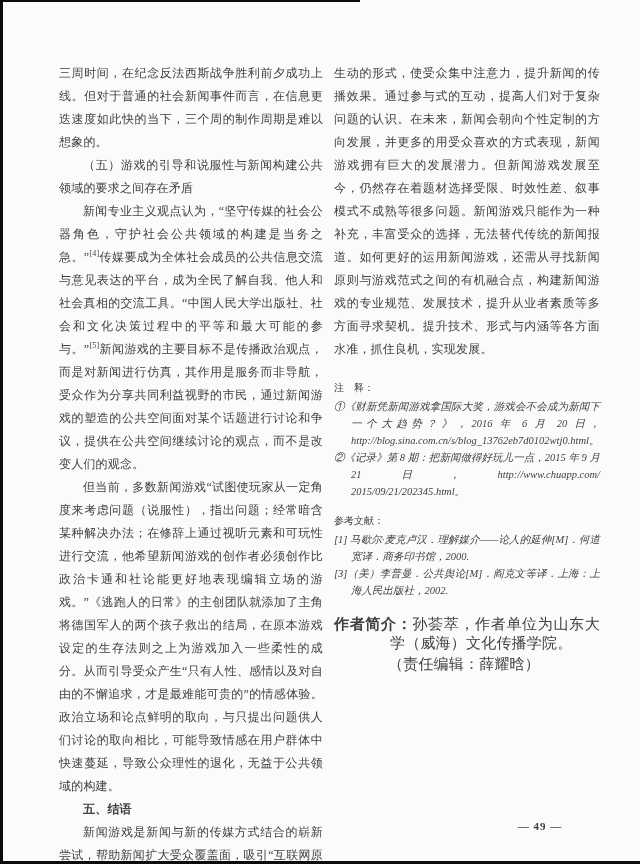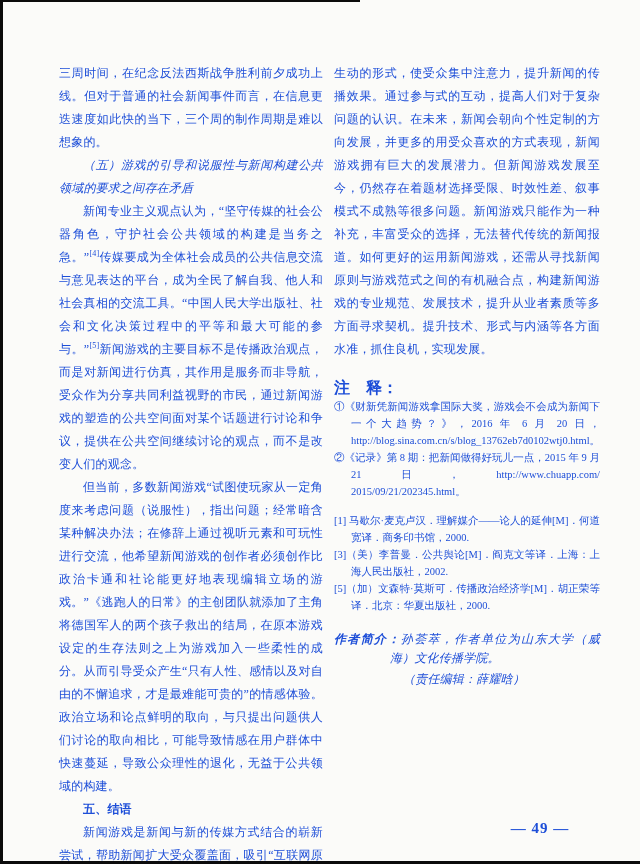--- a/index.html
+++ b/index.html
@@ -3,63 +3,64 @@
 <meta charset="utf-8">
 <style>
   html,body{margin:0;padding:0;background:#cfcfcf;}
   .page{
     position:relative;
     width:640px;height:864px;
     margin:0 auto;
     background:#fbfbf9;
     overflow:hidden;
     font-family:"Liberation Serif","DejaVu Serif",serif;
-    color:#1d4ed8;
+    color:#404040;
   }
   .scan-edge{position:absolute;background:#0b0b0b;}
   .edge-left{left:0;top:0;width:3px;height:864px;}
   .edge-bottom{left:0;bottom:0;width:640px;height:3px;}
   .edge-top{left:0;top:0;width:360px;height:2px;}
 
   .col{
     position:absolute;top:62px;
     font-size:12px;line-height:23px;
     text-align:justify;text-justify:inter-ideograph;
     letter-spacing:0.2px;
   }
   .col-left{left:59px;width:264px;}
   .col-right{left:334px;width:266px;}
 
   .col p{margin:0;}
   .para{text-indent:2em;}
   .no-indent{text-indent:0;}
-  .kai-heading{font-style:italic;text-indent:2em;}
+  .kai-heading{text-indent:2em;}
   .bold-heading{font-weight:bold;text-indent:2em;}
   sup{font-size:8px;line-height:0;vertical-align:super;}
 
   .small-section{font-size:10.5px;line-height:17px;letter-spacing:0;}
   .notes-section{margin-top:18px;}
   .refs-section{margin-top:12px;}
   .section-heading{
-    font-weight:bold;font-style:normal;
-    font-size:16px;text-indent:0;margin-bottom:2px !important;
+    font-weight:normal;font-style:normal;
+    font-size:10px;text-indent:0;margin-bottom:2px !important;
   }
   .hang{
     padding-left:17px;text-indent:-17px;
+    font-style:italic;
   }
 
-  .author-section{margin-top:16px;font-size:12px;line-height:19px;font-style:italic;}
+  .author-section{margin-top:16px;font-size:15px;line-height:19px;}
   .author-line1{padding-left:56px;text-indent:-56px;}
   .author-label{font-weight:bold;}
   .author-line2{padding-left:56px;text-indent:0;}
   .editor-line{text-align:center;padding-right:6px;margin-top:2px !important;text-indent:0;}
 
   .page-number{
     position:absolute;top:820px;left:470px;width:140px;
-    text-align:center;font-weight:bold;font-size:15px;
+    text-align:center;font-weight:bold;font-size:11px;
     letter-spacing:1px;
   }
 </style>
 </head>
 <body>
 
 <div class="page">
 
   <div class="scan-edge edge-left"></div>
   <div class="scan-edge edge-bottom"></div>
@@ -77,23 +78,23 @@
   <div class="col col-right">
     <p class="para no-indent">生动的形式，使受众集中注意力，提升新闻的传播效果。通过参与式的互动，提高人们对于复杂问题的认识。在未来，新闻会朝向个性定制的方向发展，并更多的用受众喜欢的方式表现，新闻游戏拥有巨大的发展潜力。但新闻游戏发展至今，仍然存在着题材选择受限、时效性差、叙事模式不成熟等很多问题。新闻游戏只能作为一种补充，丰富受众的选择，无法替代传统的新闻报道。如何更好的运用新闻游戏，还需从寻找新闻原则与游戏范式之间的有机融合点，构建新闻游戏的专业规范、发展技术，提升从业者素质等多方面寻求契机。提升技术、形式与内涵等各方面水准，抓住良机，实现发展。</p>
 
     <div class="small-section notes-section">
       <p class="section-heading">注　释：</p>
       <p class="hang">①《财新凭新闻游戏拿国际大奖，游戏会不会成为新闻下一个大趋势？》，2016 年 6 月 20 日，http://blog.sina.com.cn/s/blog_13762eb7d0102wtj0.html。</p>
       <p class="hang">②《记录》第 8 期：把新闻做得好玩儿一点，2015 年 9 月 21 日，http://www.chuapp.com/ 2015/09/21/202345.html。</p>
     </div>
 
     <div class="small-section refs-section">
+      <p class="section-heading">参考文献：</p>
       <p class="hang">[1] 马歇尔·麦克卢汉．理解媒介——论人的延伸[M]．何道宽译．商务印书馆，2000.</p>
       <p class="hang">[3]（美）李普曼．公共舆论[M]．阎克文等译．上海：上海人民出版社，2002.</p>
-      <p class="hang">[5]（加）文森特·莫斯可．传播政治经济学[M]．胡正荣等译．北京：华夏出版社，2000.</p>
     </div>
 
     <div class="author-section">
       <p class="author-line1"><span class="author-label">作者简介：</span><span>孙荟萃，作者单位为山东大学（威海）文化传播学院。</span></p>
       <p class="editor-line">（责任编辑：薛耀晗）</p>
     </div>
   </div>
 
   <div class="page-number">— 49 —</div>
 

